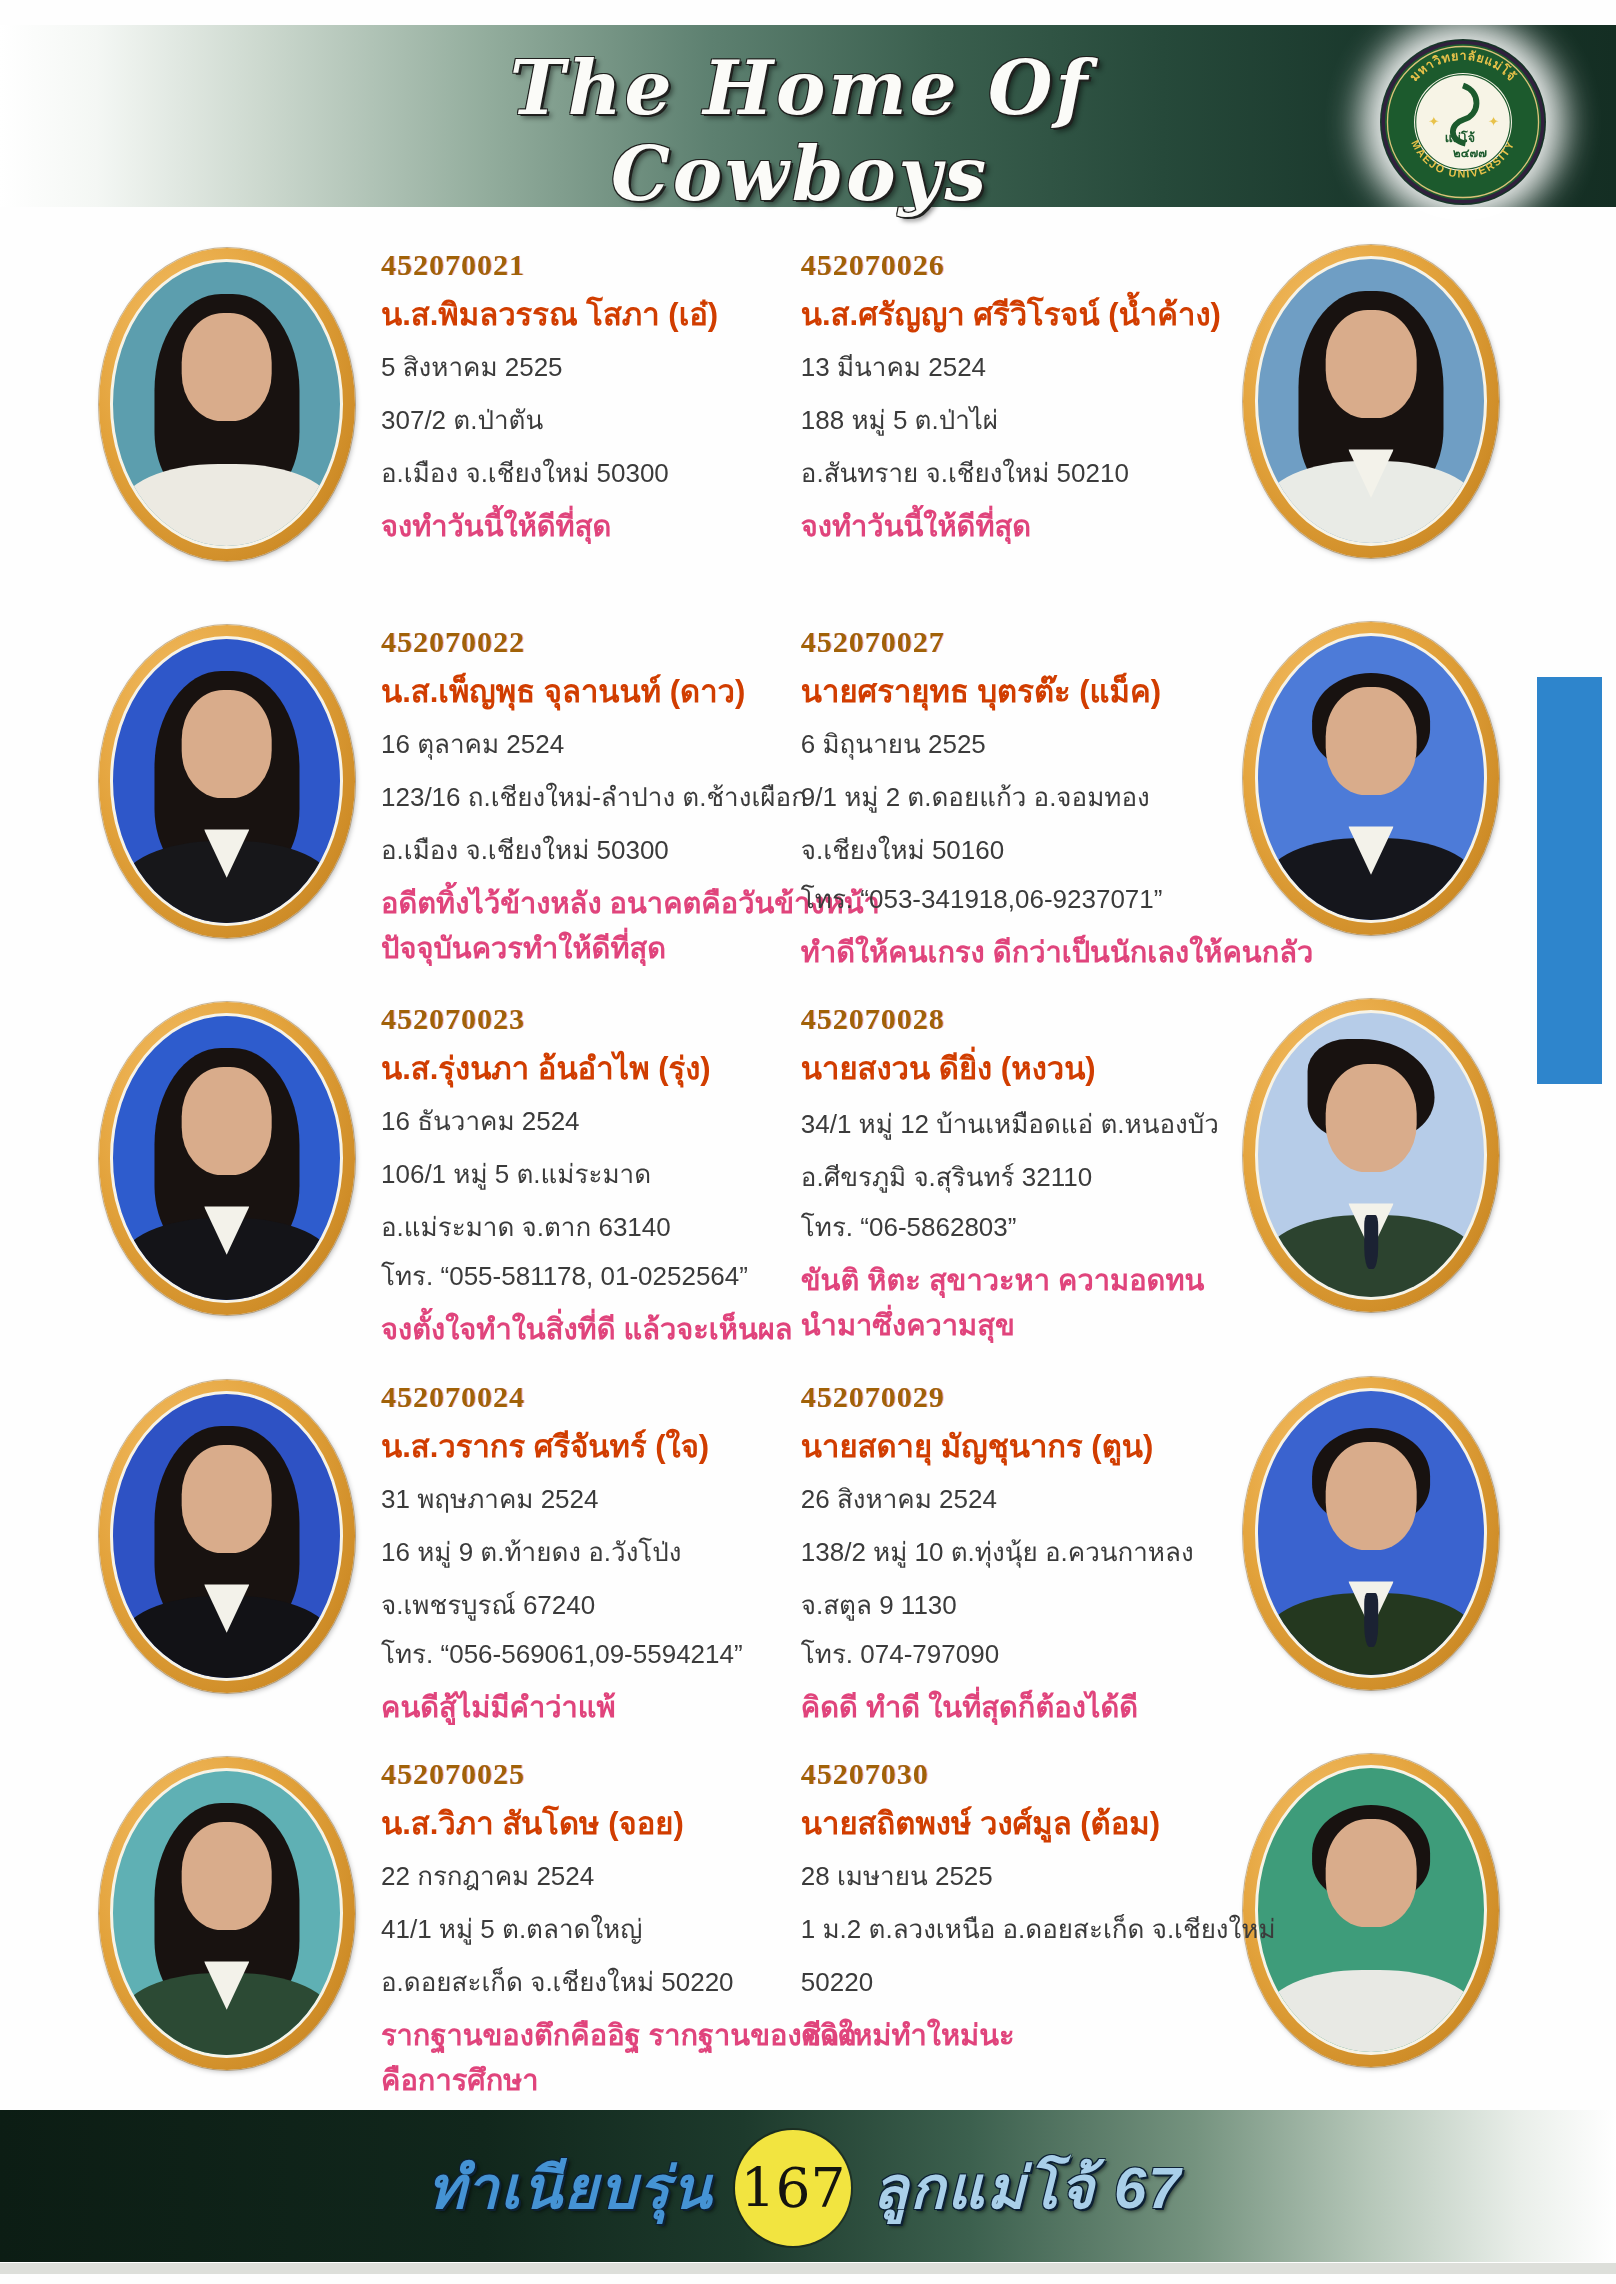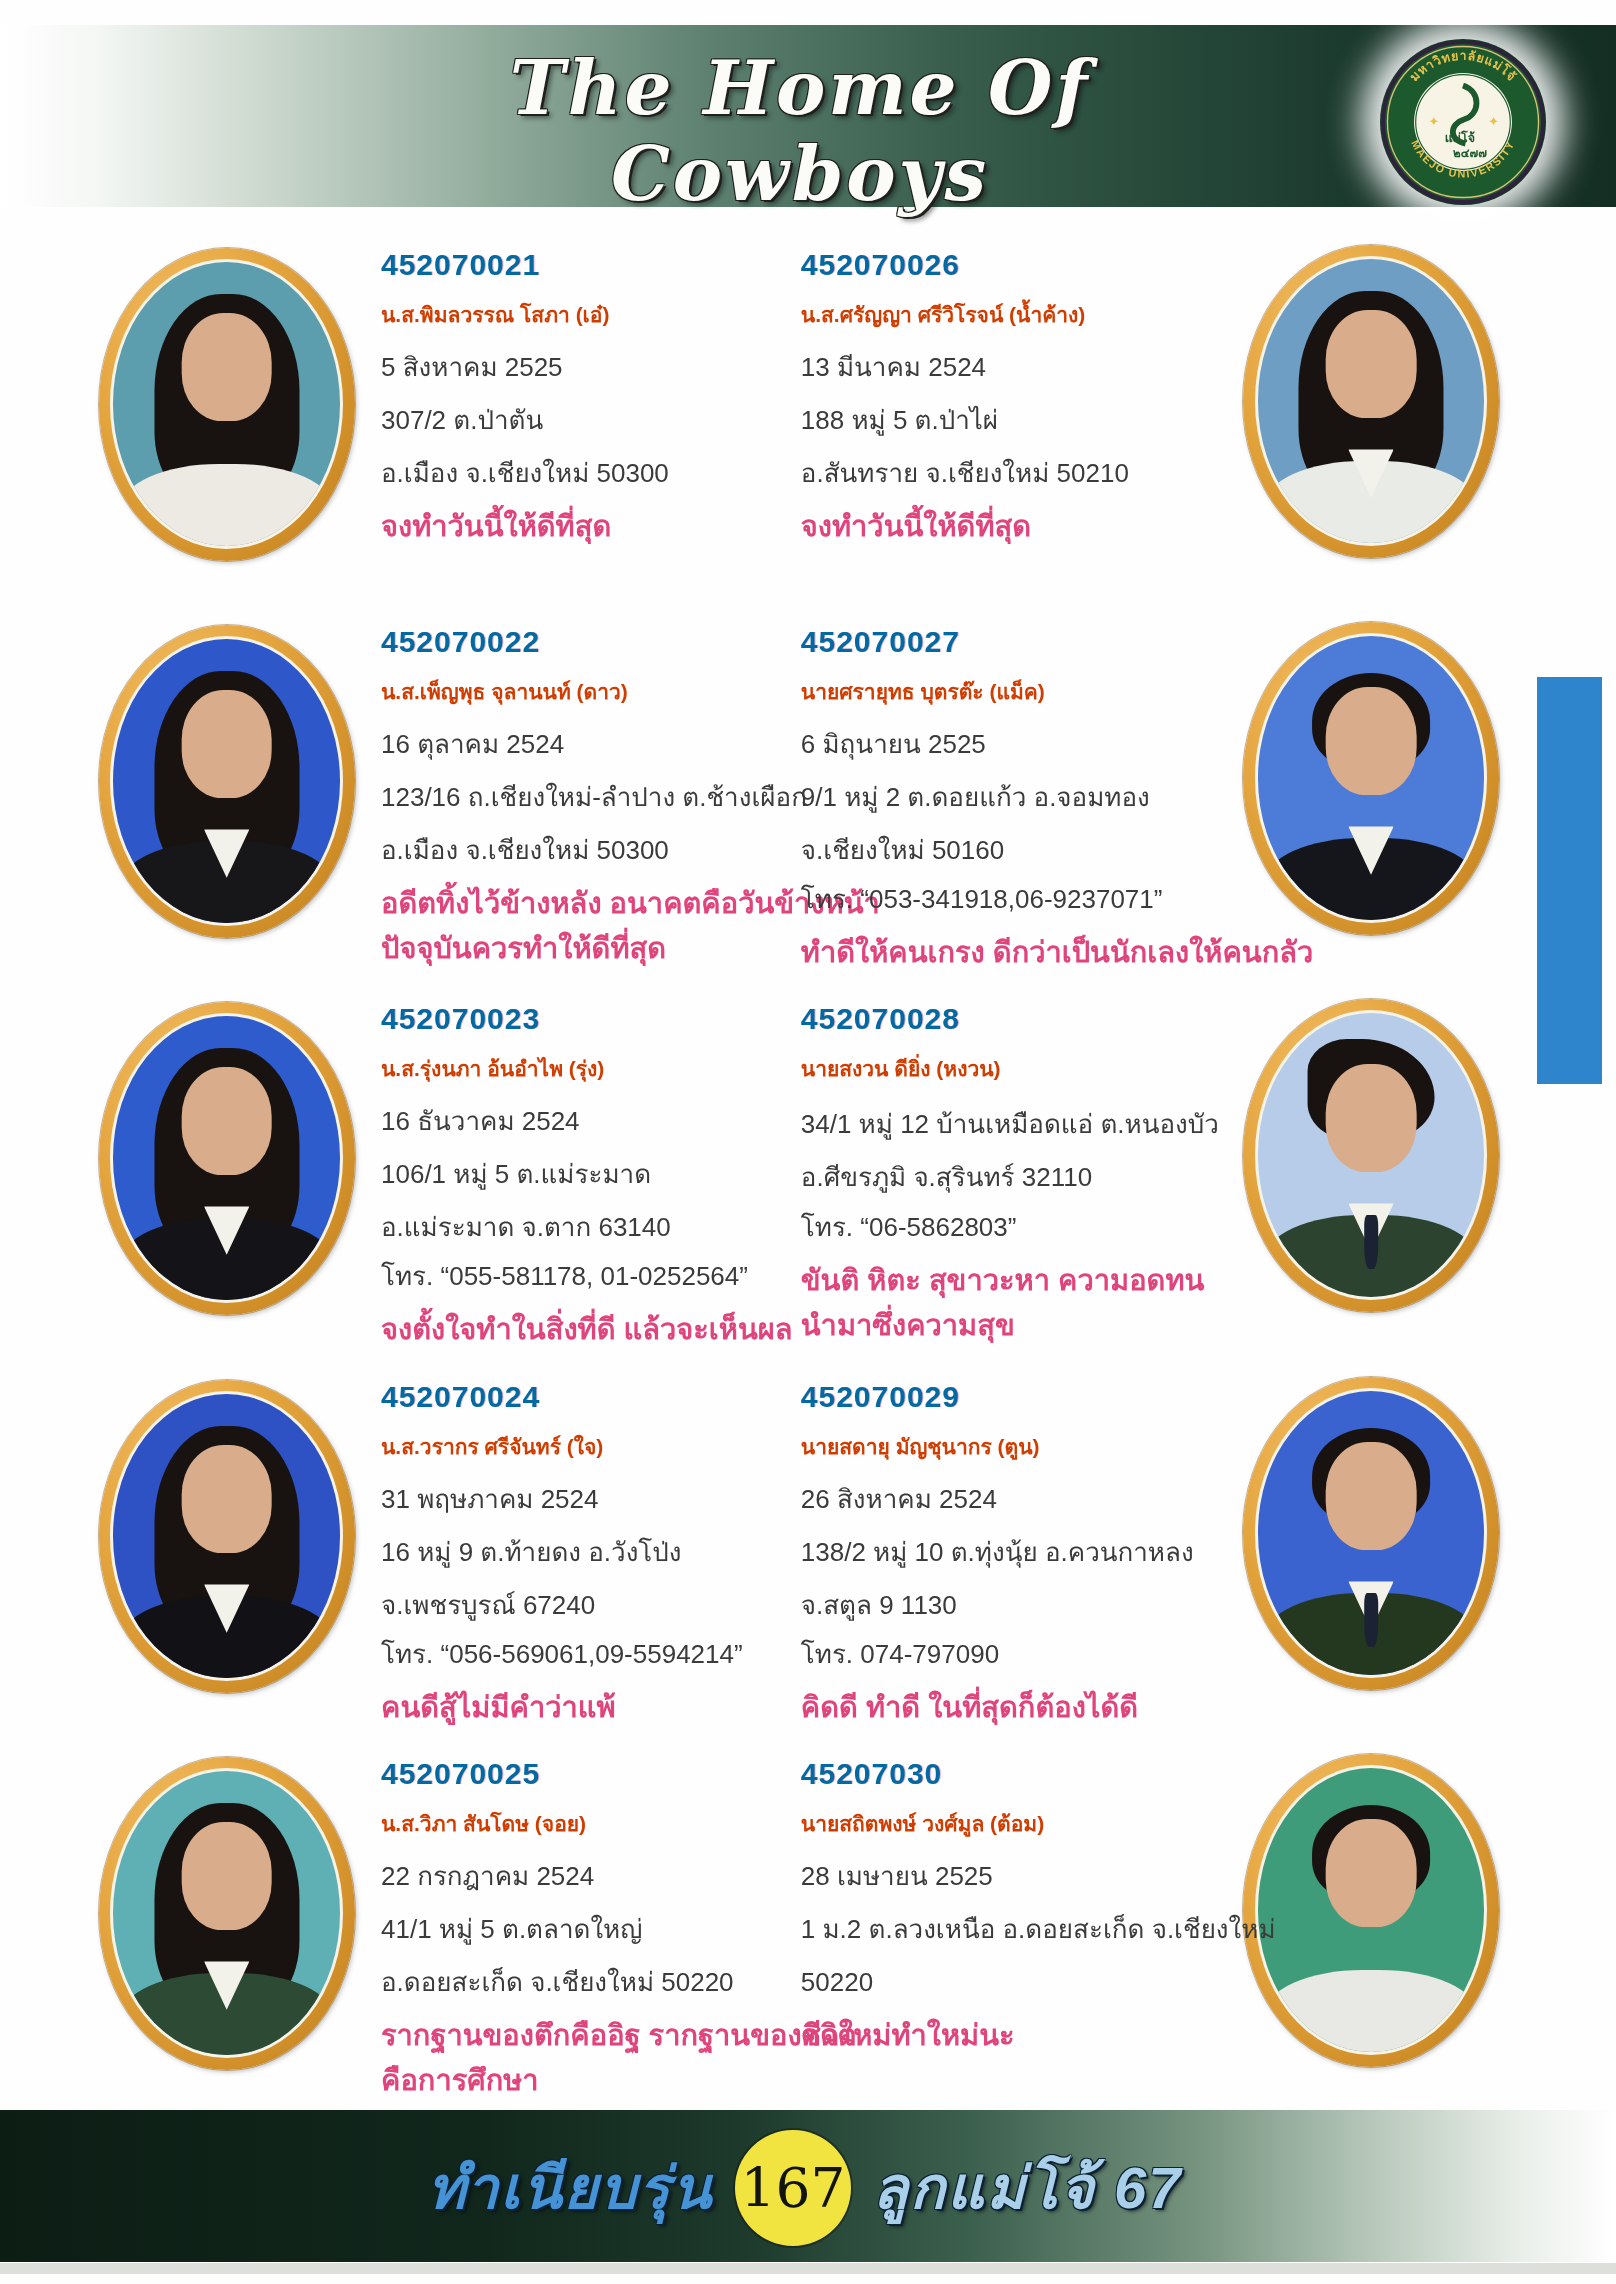--- a/index.html
+++ b/index.html
@@ -23,23 +23,23 @@
   .seal svg{display:block;}
 
   
   .blue-strip{position:absolute;left:1537px;top:677px;width:65px;height:407px;background:#2e85cc;}
 
   
   .entry{position:absolute;width:717px;height:377px;}
   .entry .info{position:absolute;top:0;width:508px;padding-top:14.6px;white-space:nowrap;}
   .entry.left .info{left:293px;}
   .entry.right .info{left:9.8px;}
-  .sid{font-family:Liberation Sans, sans-serif;font-weight:bold;font-size:30px;line-height:31px;
-       color:#0369a1;letter-spacing:1px;text-shadow:1px 0 0 rgba(190,30,130,.35);}
-  .sname{margin-top:18.5px;font-weight:bold;font-size:21px;line-height:34px;color:#d13d00;}
+  .sid{font-family:Liberation Serif, serif;font-weight:bold;font-size:30px;line-height:31px;
+       color:#a16207;letter-spacing:1px;text-shadow:1px 0 0 rgba(190,30,130,.35);}
+  .sname{margin-top:18.5px;font-weight:bold;font-size:31px;line-height:34px;color:#d13d00;}
   .line{margin-top:19.5px;font-size:26px;line-height:30px;color:#3b3b3b;}
   .line.addr{margin-top:23px;}
   .motto{margin-top:22.4px;font-weight:bold;font-size:29px;line-height:32px;color:#e0447c;}
   .motto.second{margin-top:12.7px;}
 
   
   .figure{position:absolute;width:256px;height:313px;}
   .entry.left .figure{left:10.7px;top:13.7px;}
   .entry.right .figure{left:452px;top:10.7px;}
   .photo-frame{width:100%;height:100%;border-radius:50%;padding:11.7px;box-sizing:border-box;

